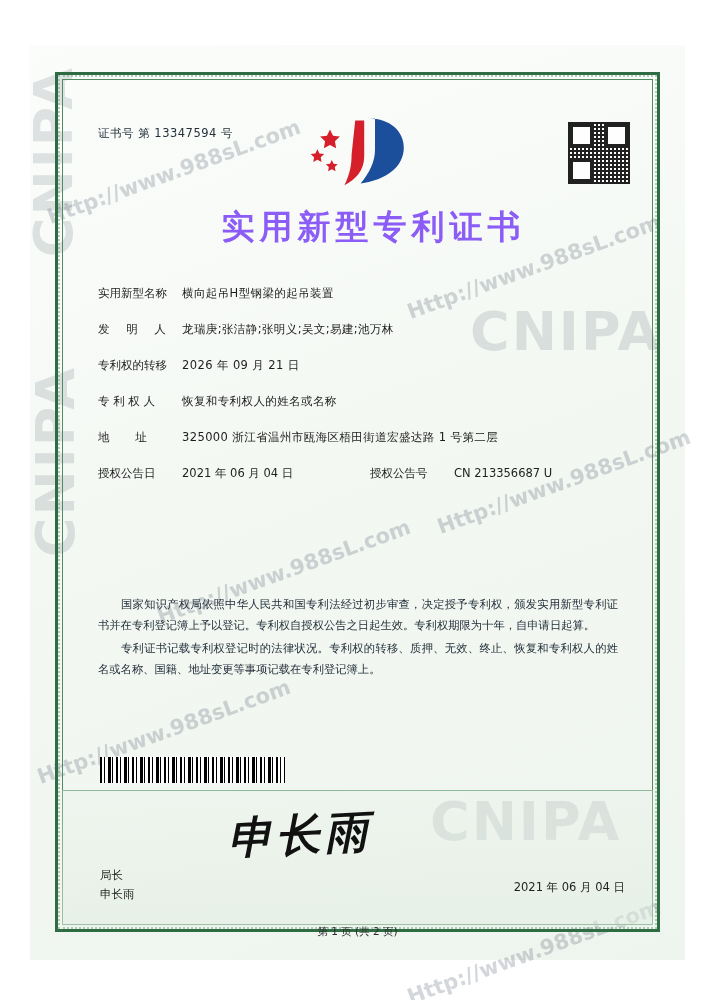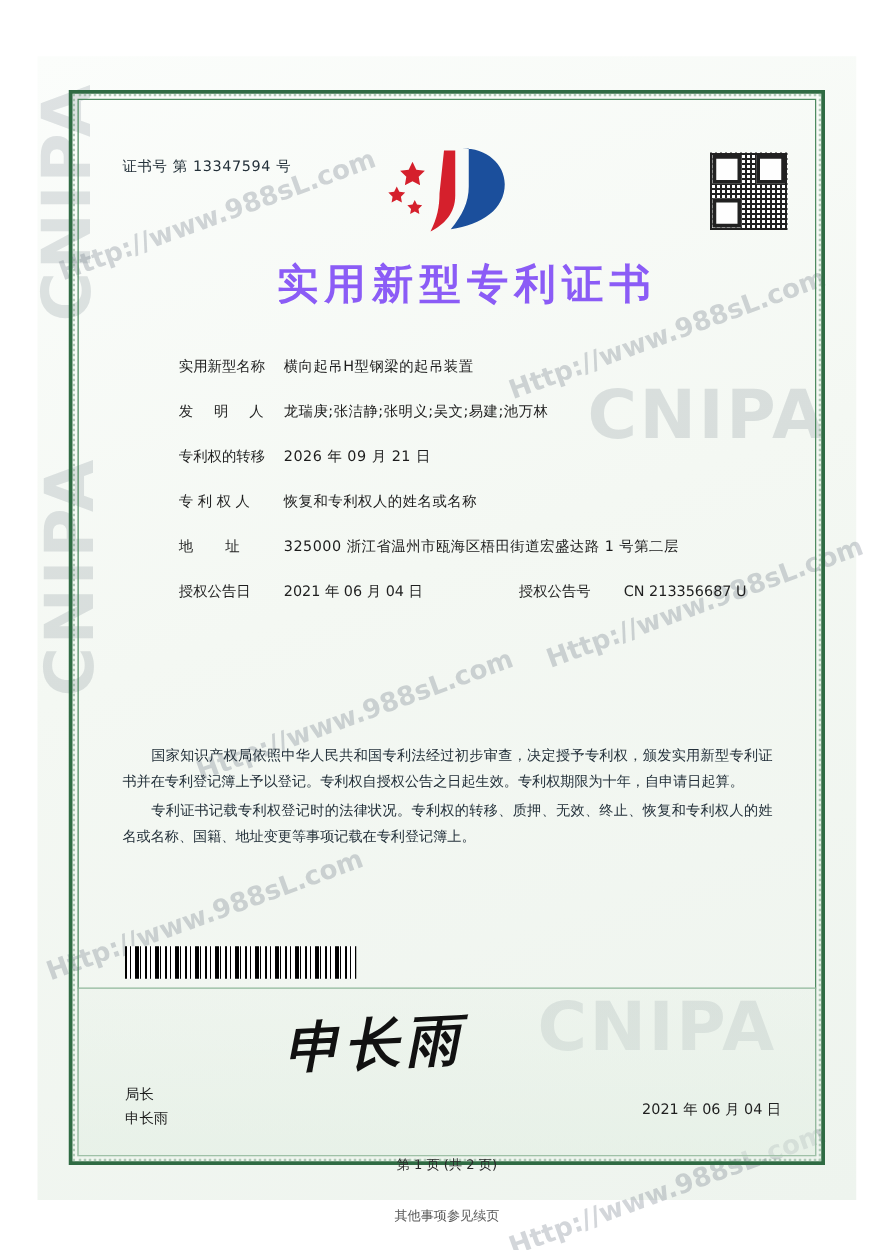--- a/index.html
+++ b/index.html
@@ -119,21 +119,20 @@
     padding-left: 32px;
   }
 
   
   .fields {
     position: absolute;
     left: 98px;
     top: 286px;
     width: 520px;
     color: #1f1f1f;
-    margin-left: 45px;
   }
   .row {
     display: flex;
     align-items: baseline;
     margin-bottom: 21px;
     font-size: 11.5px;
   }
   .row .label {
     width: 84px;
     flex: 0 0 84px;
@@ -338,15 +337,14 @@
     <div>局长</div>
     <div>申长雨</div>
   </div>
 
   <div class="signature">申长雨</div>
 
   <div class="issue-date">2021 年 06 月 04 日</div>
 
   <div class="page-no">第 1 页 (共 2 页)</div>
 
-  <div class="footnote">其他事项参见续页</div>
 
 </div>
 
 </body></html>

